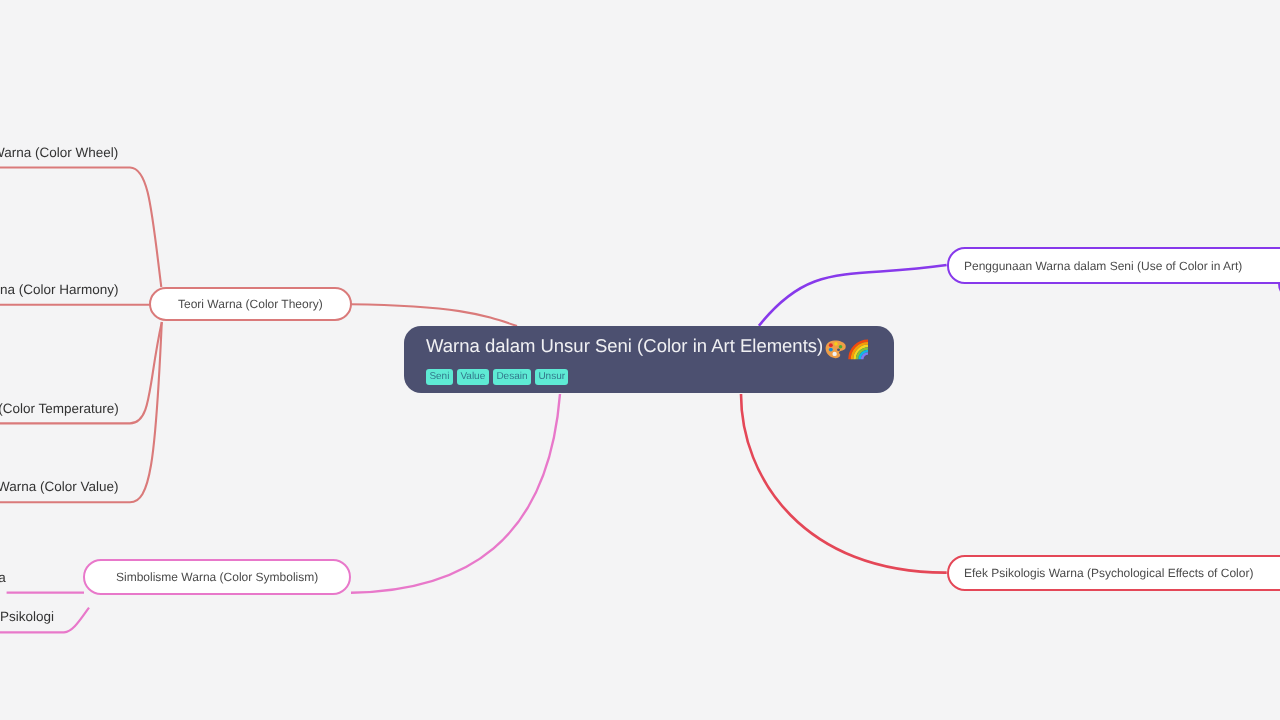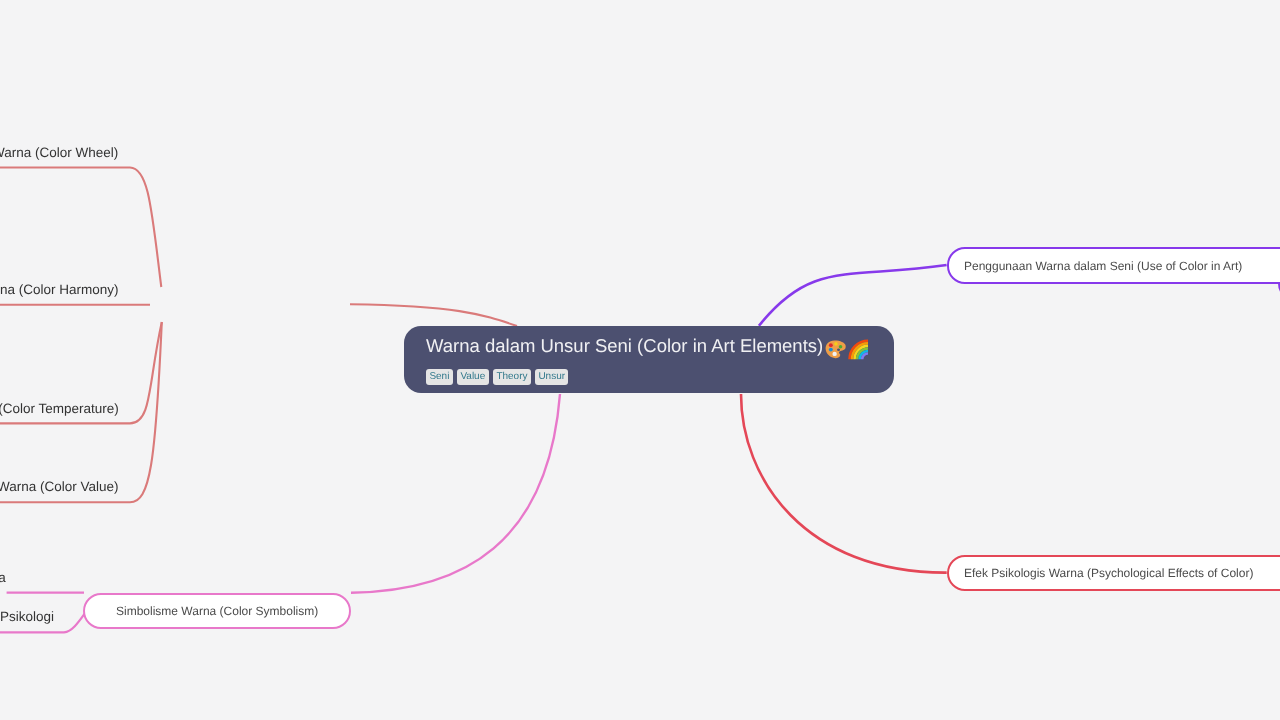--- a/index.html
+++ b/index.html
@@ -14,21 +14,21 @@
        display:flex;align-items:center;justify-content:center;white-space:nowrap;}
   .branch-node .lbl{font-size:12px;color:#4b4b4b;line-height:1;display:inline-block;will-change:transform;}
 
   .leaf{position:absolute;will-change:transform;white-space:nowrap;font-size:13.5px;color:#333333;line-height:1;}
 
   #root-node{position:absolute;left:404px;top:326px;width:490px;height:67px;
        background:#4c5070;border-radius:17px;box-sizing:border-box;}
   #root-title{position:absolute;will-change:transform;left:22px;top:8.5px;font-size:18.5px;color:#f0f0f3;
        line-height:22px;white-space:nowrap;display:flex;align-items:center;}
   #root-tags{position:absolute;left:22.3px;top:43px;display:flex;gap:4.2px;}
-  .tag{will-change:transform;background:#e5e5e5;color:#33798c;font-size:10px;line-height:11.5px;
+  .tag{will-change:transform;background:#5eead4;color:#33798c;font-size:10px;line-height:11.5px;
        border-radius:3px;padding:2.2px 3.4px;}
   .emoji{position:absolute;top:0;left:0;}
   .emoji svg{display:block;}
 </style>
 </head>
 <body>
 
 <div id="stage">
 
   <svg id="links" viewBox="0 0 1280 720" fill="none">
@@ -46,22 +46,25 @@
     <path d="M6.6,592.7 L84,592.7" stroke="#e878ca" stroke-width="2.2"></path>
     <path d="M-30,632.4 L64,632.4 C 73.6,631.2 80.4,619.1 89,607.6" stroke="#e878ca" stroke-width="2.2"></path>
 
     <path d="M758.9,325.8 C 812.1,259 848.8,279.5 946.6,265" stroke="#8739eb" stroke-width="2.6"></path>
 
     <path d="M1279.4,283.5 C 1279.4,288 1280.5,291.5 1284,294.5" stroke="#8739eb" stroke-width="2.8"></path>
 
     <path d="M741,394 C 741,477.8 804.3,573.4 946.7,572.6" stroke="#e44757" stroke-width="2.6"></path>
   </svg>
 
+  <div class="branch-node" style="left:149.2px;top:287.2px;width:202.5px;height:34.2px;border:2.1px solid #da7a7a;border-radius:17.1px;">
+    <span class="lbl">Teori Warna (Color Theory)</span>
+  </div>
 
-  <div class="branch-node" style="left:83.4px;top:593px;width:268px;height:36.4px;border:2.3px solid #e878ca;border-radius:18.2px;">
+  <div class="branch-node" style="left:83.4px;top:559px;width:268px;height:36.4px;border:2.3px solid #e878ca;border-radius:18.2px;">
     <span class="lbl">Simbolisme Warna (Color Symbolism)</span>
   </div>
 
   <div class="branch-node" style="left:946.6px;top:247px;width:349.4px;height:37.2px;border:2.85px solid #8739eb;border-radius:18px;justify-content:flex-start;padding-left:15.3px;">
     <span class="lbl">Penggunaan Warna dalam Seni (Use of Color in Art)</span>
   </div>
 
   <div class="branch-node" style="left:946.7px;top:554.6px;width:352px;height:36.9px;border:2.35px solid #e44757;border-radius:18px;justify-content:flex-start;padding-left:15.1px;">
     <span class="lbl">Efek Psikologis Warna (Psychological Effects of Color)</span>
   </div>
@@ -108,18 +111,18 @@
             <path stroke="#82C23C" d="M9.67 21.5 A 10.33 10.33 0 0 1 20 11.17"></path>
             <path stroke="#0FB8E8" d="M12.09 21.5 A 7.91 7.91 0 0 1 20 13.59"></path>
             <path stroke="#7F7CF2" d="M14.51 21.5 A 5.49 5.49 0 0 1 20 16.01"></path>
           </g>
         </svg>
       </span>
     </div>
     <div id="root-tags">
       <span class="tag">Seni</span>
       <span class="tag">Value</span>
-      <span class="tag">Theory</span>
+      <span class="tag">Desain</span>
       <span class="tag">Unsur</span>
     </div>
   </div>
 
 </div>
 
 </body></html>

